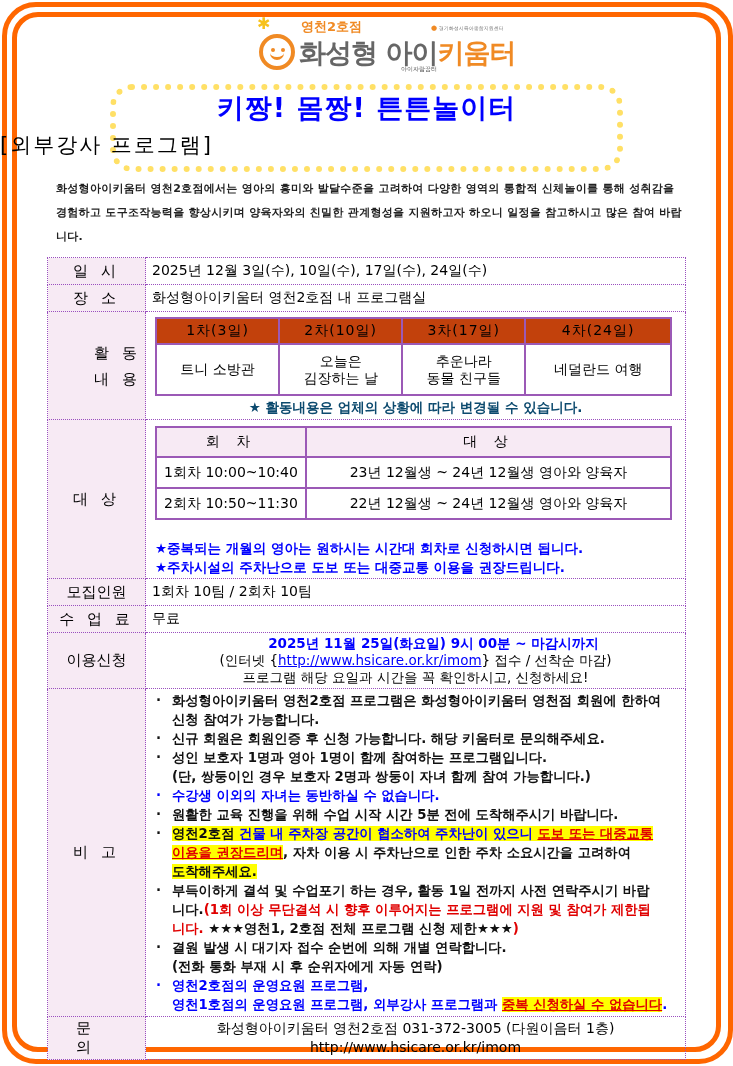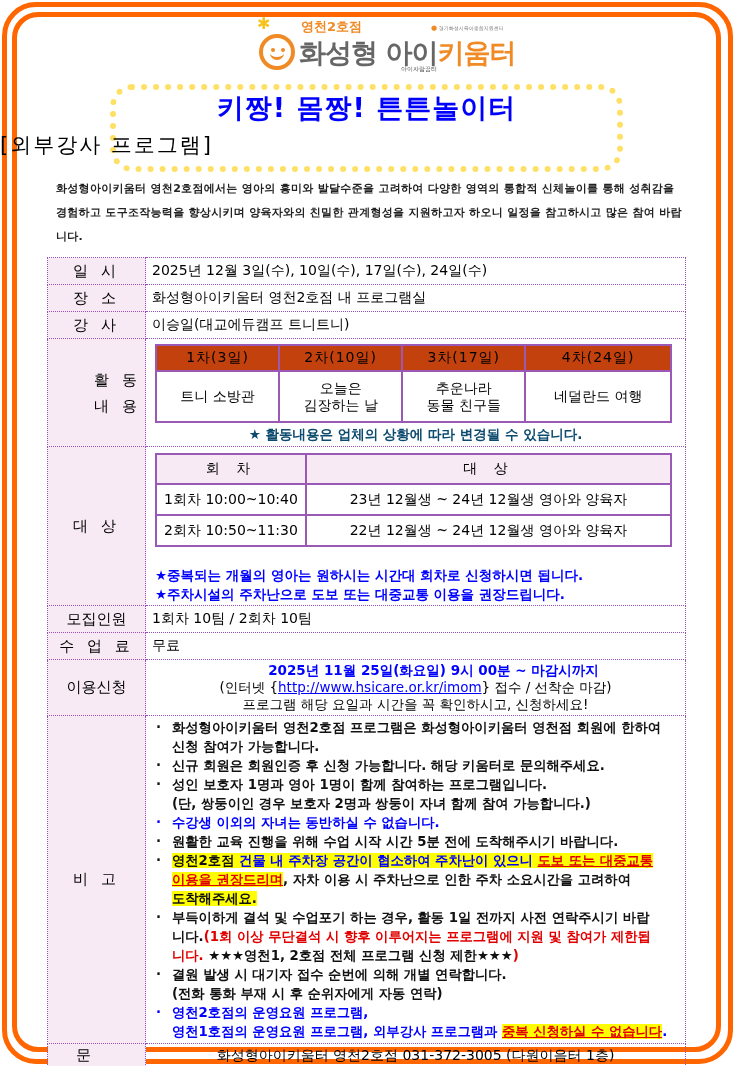--- a/index.html
+++ b/index.html
@@ -99,24 +99,20 @@
 <table class="info">
   <tbody>
       <tr class="row-h">
     <td class="lbl">일 시</td>
     <td class="val">2025년 12월 3일(수), 10일(수), 17일(수), 24일(수)</td>
   </tr>
   <tr class="row-h">
     <td class="lbl">장 소</td>
     <td class="val">화성형아이키움터 영천2호점 내 프로그램실</td>
   </tr>
-  <tr class="row-h">
-    <td class="lbl">강 사</td>
-    <td class="val">이승일(대교에듀캠프 트니트니)</td>
-  </tr>
   <tr>
     <td class="lbl" style="line-height:26px;padding-left:42px;">
       <div>활 동</div>
       <div>내 용</div>
     </td>
     <td>
       <table class="act">
         <tbody>
               <tr class="hd">
           <td>1차(3일)</td>

